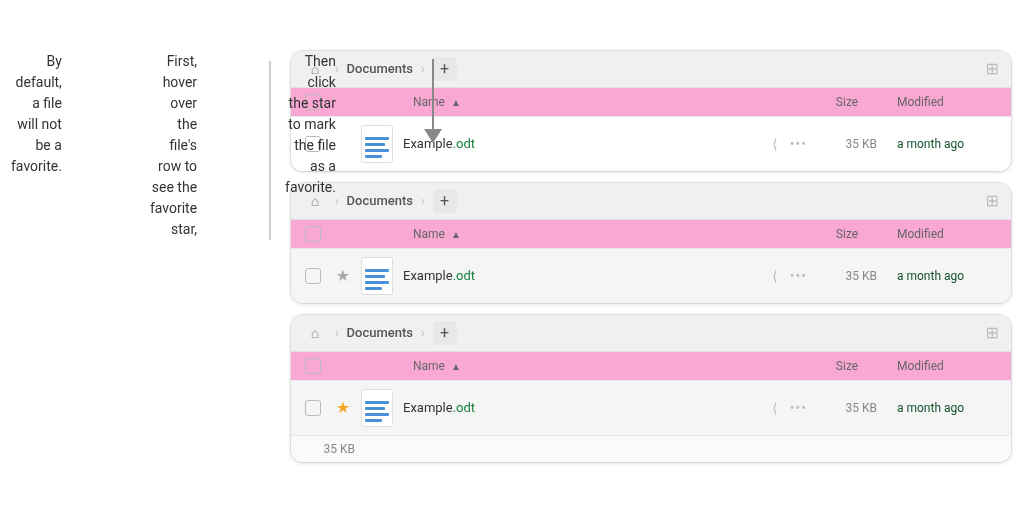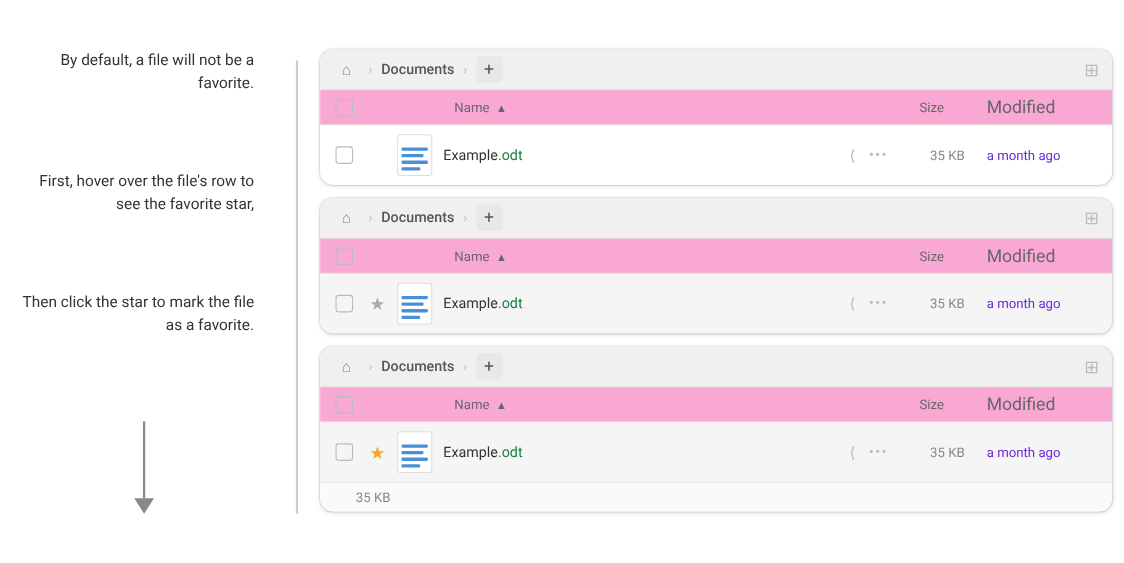--- a/index.html
+++ b/index.html
@@ -19,21 +19,21 @@
       width: 1000px;
       align-items: flex-start;
       gap: 0;
     }
 
     .left-panel {
       width: 260px;
       flex-shrink: 0;
       padding-right: 20px;
       display: flex;
-      flex-direction: column;
+      flex-direction: row;
       gap: 68px;
       position: relative;
     }
 
     .left-panel::after {
       content: '';
       position: absolute;
       right: 0;
       top: 10px;
       bottom: 0;
@@ -141,21 +141,21 @@
 
     .fm-header-size {
       font-size: 12px;
       color: #666;
       width: 60px;
       text-align: center;
       margin-right: 20px;
     }
 
     .fm-header-modified {
-      font-size: 16px;
+      font-size: 12px;
       color: #666;
       width: 100px;
       text-align: left;
     }
 
     .fm-row {
       display: flex;
       align-items: center;
       padding: 8px 14px;
       background: #fff;
@@ -266,21 +266,21 @@
     .fm-size {
       font-size: 12px;
       color: #888;
       width: 50px;
       text-align: right;
       margin-right: 20px;
     }
 
     .fm-modified {
       font-size: 12px;
-      color: #6d28d9;
+      color: #14532d;
       width: 100px;
     }
 
     .fm-footer {
       display: flex;
       align-items: center;
       padding: 6px 14px;
       border-top: 1px solid #e8e8e8;
       background: #fafafa;
     }

